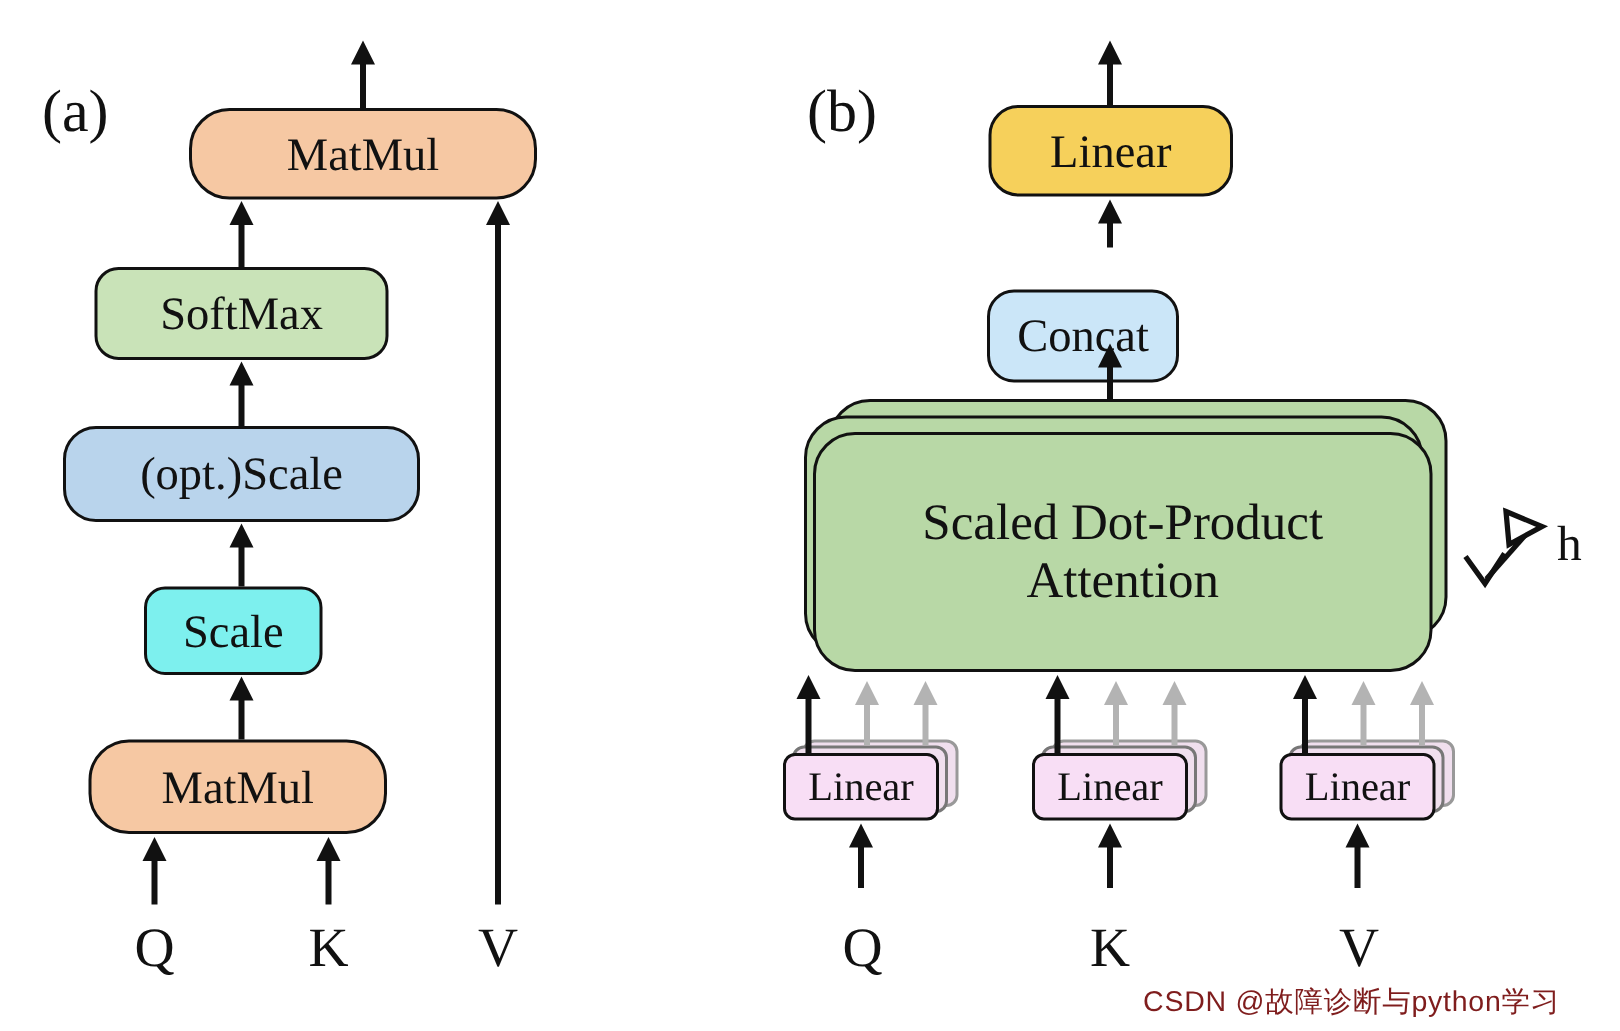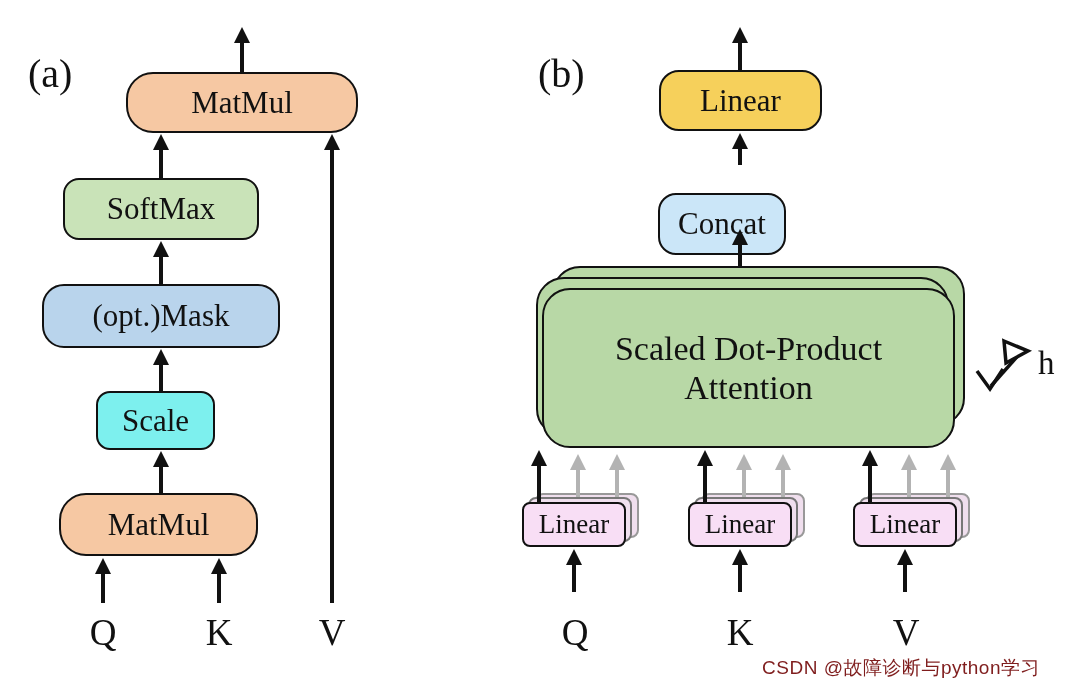--- a/index.html
+++ b/index.html
@@ -29,21 +29,21 @@
 
   <div class="box" style="left: 126px; top: 72px; width: 232px; height: 61px; border-radius: 27px; font-size: 31px; background: rgb(246, 200, 163);">
     <span>MatMul</span>
   </div>
 
   <div class="box" style="left: 63px; top: 178px; width: 196px; height: 62px; border-radius: 16px; font-size: 31px; background: rgb(201, 227, 184);">
     <span>SoftMax</span>
   </div>
 
   <div class="box" style="left: 42px; top: 284px; width: 238px; height: 64px; border-radius: 22px; font-size: 31px; background: rgb(185, 212, 236);">
-    <span>(opt.)Mask</span>
+    <span>(opt.)Scale</span>
   </div>
 
   <div class="box" style="left: 96px; top: 391px; width: 119px; height: 59px; border-radius: 14px; font-size: 31px; background: rgb(125, 240, 238);">
     <span>Scale</span>
   </div>
 
   <div class="box" style="left: 59px; top: 493px; width: 199px; height: 63px; border-radius: 27px; font-size: 31px; background: rgb(246, 200, 163);">
     <span>MatMul</span>
   </div>
 

